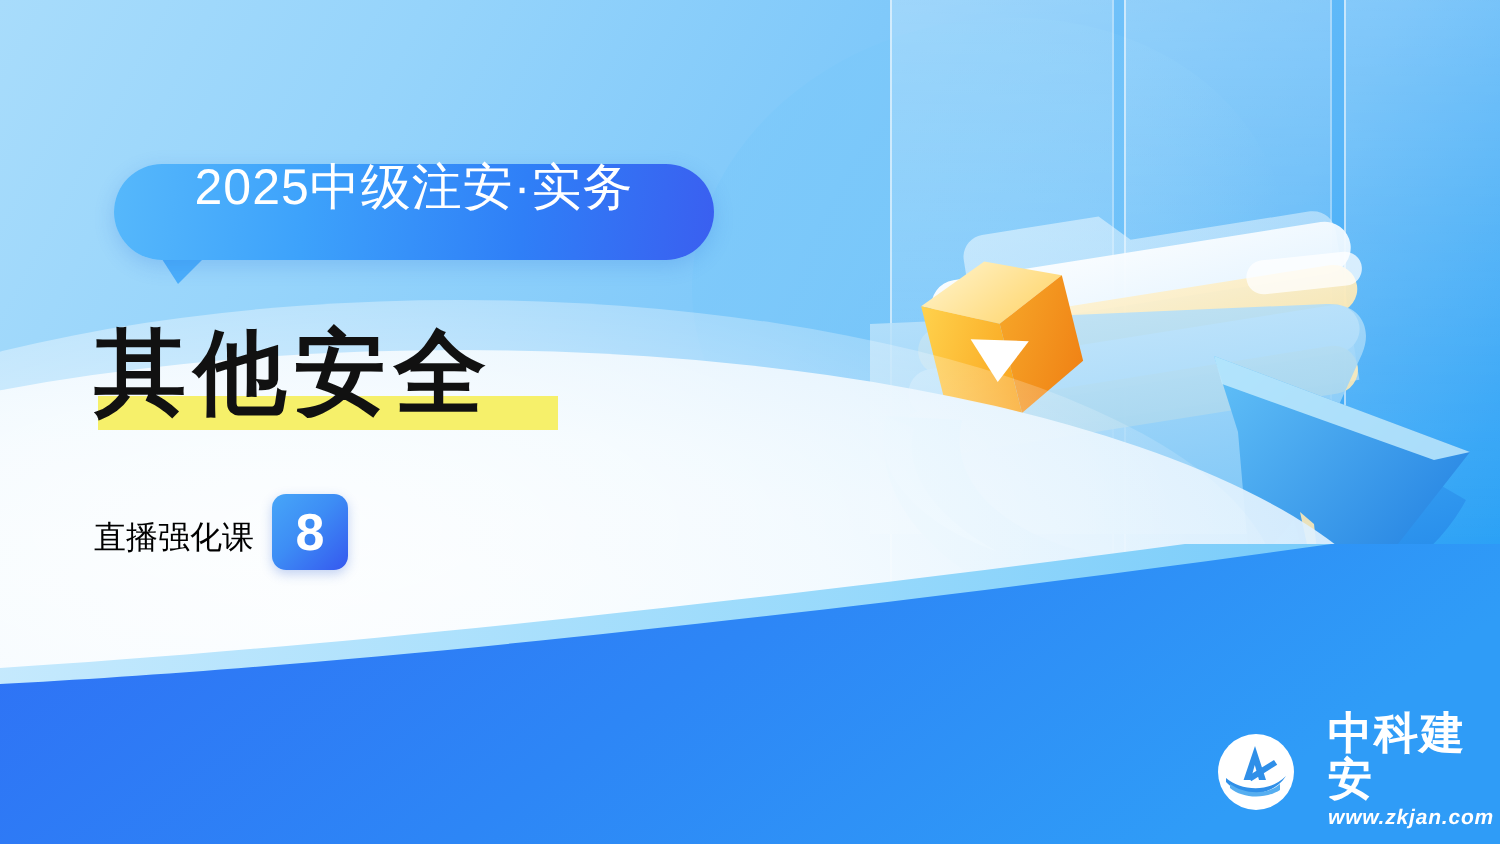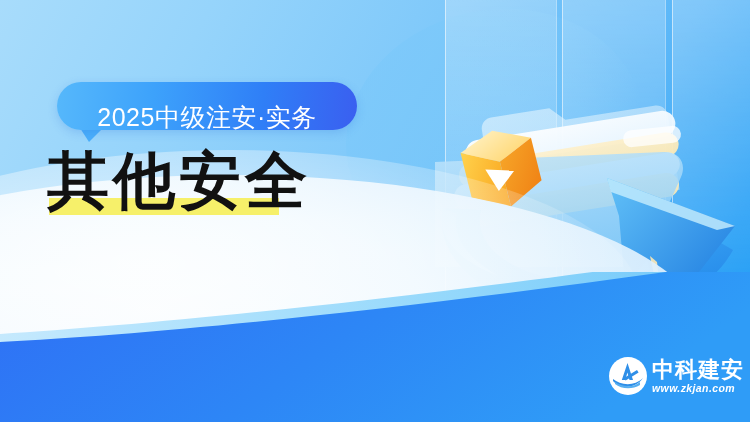--- a/index.html
+++ b/index.html
@@ -57,44 +57,44 @@
   .illus svg{display:block;width:355px;height:330px;}
 
   
   .content{position:absolute;left:0;top:0;width:750px;height:422px;}
 
   .pill{
     position:absolute;left:57px;top:82px;
     height:48px;min-width:300px;
     border-radius:26px;
     background:linear-gradient(96deg,#56b8fb 0%,#3da2fb 32%,#2f7ff7 68%,#3a5ff0 100%);
-    display:flex;align-items:flex-end;justify-content:center;
+    display:flex;align-items:flex-start;justify-content:center;
     padding:0 22px;box-sizing:border-box;
     box-shadow:0 3px 10px rgba(40,110,220,.22);
   }
   .pill-text{
     color:#ffffff;font-size:25px;letter-spacing:.5px;font-weight:400;
     white-space:nowrap;line-height:1;
     font-family:"Liberation Sans","DejaVu Sans",sans-serif;
   }
   .pill-tail{
     position:absolute;left:80px;top:128px;
     width:0;height:0;
     border-left:9px solid transparent;
     border-right:14px solid transparent;
     border-top:14px solid #4aaefb;
   }
 
   .headline{position:absolute;left:47px;top:150px;width:470px;}
   .line{position:relative;height:72px;line-height:72px;white-space:nowrap;}
   .line .hl-text{
     position:relative;z-index:2;
-    font-family:Liberation Mono, monospace;
+    font-family:Liberation Sans, sans-serif;
     font-weight:700;
-    font-size:62px;
+    font-size:46px;
     color:#111111;
     letter-spacing:4px;
     margin-top:28px;
   }
   .highlight{
     position:absolute;z-index:1;
     left:2px;top:48px;width:230px;height:17px;
     background:#f6f06a;
   }
   .line2{height:72px;line-height:72px;margin-top:12px;white-space:nowrap;}
@@ -104,21 +104,21 @@
     width:38px;height:38px;border-radius:7px;
     background:linear-gradient(135deg,#47a6f8 0%,#3d8df5 45%,#3558ef 100%);
     color:#fff;
     font-family:"Liberation Sans","DejaVu Sans",sans-serif;
     font-size:26px;font-weight:700;line-height:38px;text-align:center;
     letter-spacing:0;
     box-shadow:0 2px 6px rgba(40,90,210,.28);
   }
 
   
-  .logo{position:absolute;left:608px;top:356px;display:flex;align-items:center;gap:4px;}
+  .logo{position:absolute;left:608px;top:356px;display:flex;align-items:center;gap:16px;}
   .logo-mark{width:40px;height:40px;flex:0 0 40px;}
   .logo-mark svg{display:block;width:40px;height:40px;}
   .logo-txt{display:flex;flex-direction:column;justify-content:center;}
   .logo-name{
     color:#ffffff;font-size:22px;font-weight:700;letter-spacing:1px;line-height:23px;
     font-family:"DejaVu Sans","Liberation Sans",sans-serif;
   }
   .logo-url{
     color:#ffffff;font-size:10.5px;font-weight:700;letter-spacing:.4px;line-height:14px;
     font-family:"Liberation Sans","DejaVu Sans",sans-serif;
@@ -248,20 +248,23 @@
 
     <div class="pill-tail"></div>
     <div class="pill">
       <span class="pill-text">2025中级注安·实务</span>
     </div>
 
     <div class="headline">
       <div class="line">
         <span class="highlight"></span>
         <span class="hl-text">其他安全</span>
+      </div>
+      <div class="line2">
+        <span class="hl-text">直播强化课</span><span class="num-badge">8</span>
       </div>
     </div>
 
     <div class="logo">
       <span class="logo-mark">
         <svg viewBox="0 0 40 40" xmlns="http://www.w3.org/2000/svg">
           <circle cx="20" cy="20" r="19" fill="#ffffff"></circle>
           <path d="M19.5 7 L25 24 L21.5 24 L19.4 16.5 L17.3 24 L13.8 24 Z" fill="#2f8fe8"></path>
           <path d="M5 23 C12 29 26 31 35 22 C28 33 12 33 5 25 Z" fill="#2f8fe8"></path>
           <path d="M7 26 C14 31 25 32 32 26 L32 29 C24 34 13 33 7 28 Z" fill="#56aef0"></path>

